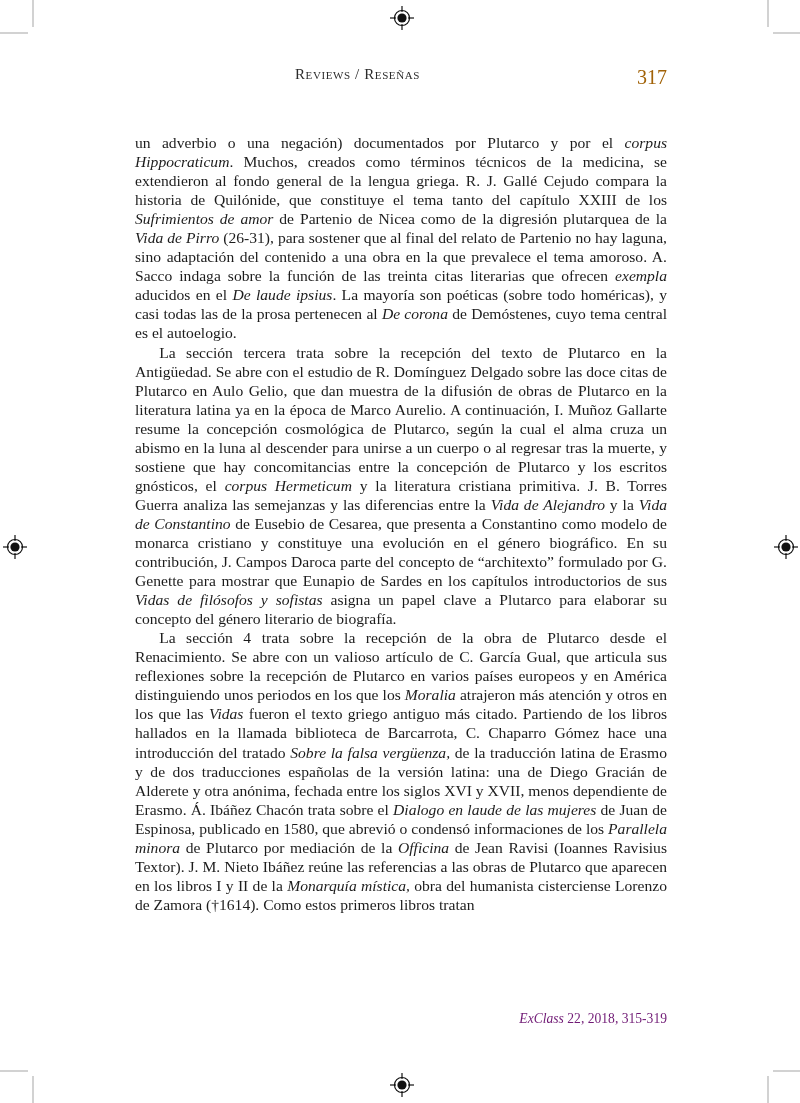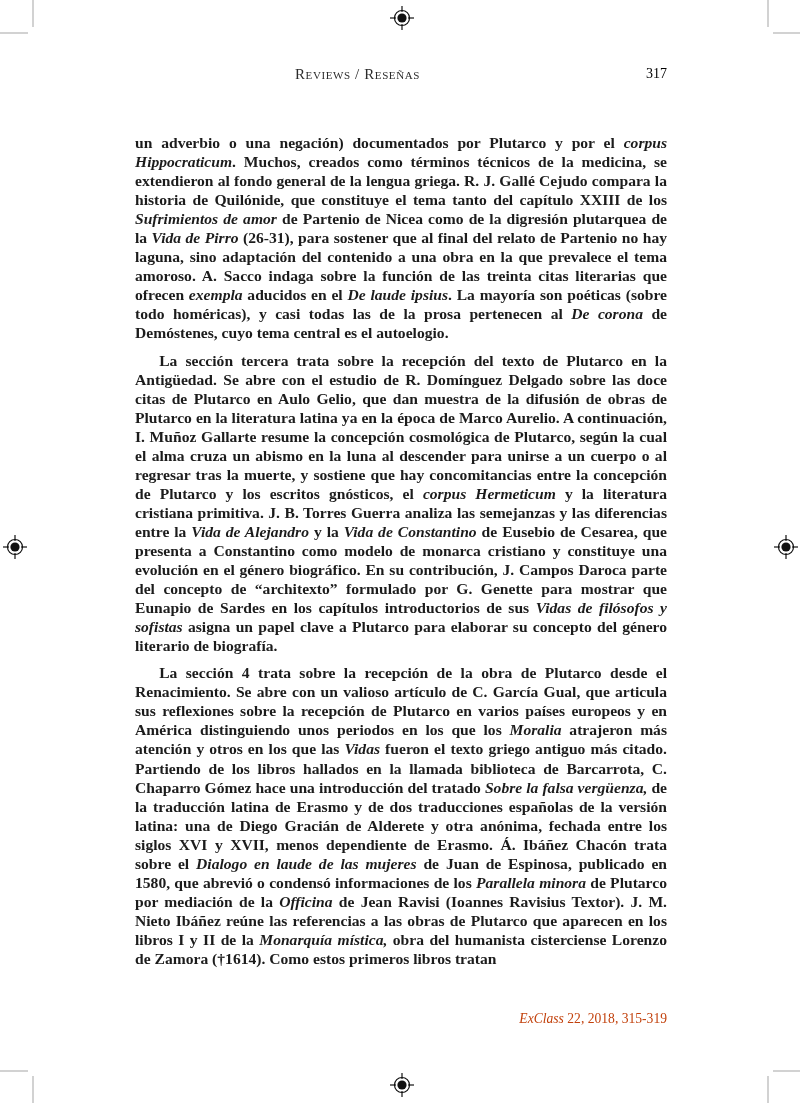--- a/index.html
+++ b/index.html
@@ -63,54 +63,53 @@
     font-size: 15px;
     font-variant: small-caps;
     letter-spacing: 0.6px;
     color: #2b2b2b;
     white-space: nowrap;
   }
   .head-folio {
     position: absolute;
     right: 0;
     top: 0;
-    font-size: 14px;
-    color: #000000;
+    font-size: 20px;
+    color: #a16207;
     margin-left: 16px;
   }
 
   
   .textblock {
     position: absolute;
     left: 135px;
     top: 133px;
     width: 532px;
   }
   .para {
     margin: 0;
     font-size: 15.6px;
     line-height: 19.05px;
     text-align: justify;
     text-justify: inter-word;
     hyphens: none;
     color: #1c1c1c;
-    font-weight: bold;
   }
-  .para + .para { text-indent: 1.55em; margin-top: 8px; }
+  .para + .para { text-indent: 1.55em; }
   .para i { font-style: italic; }
 
   
   .footer {
     position: absolute;
     left: 135px;
     top: 1011px;
     width: 532px;
     text-align: right;
     font-size: 13.6px;
-    color: #c2410c;
+    color: #701a75;
   }
   .footer i { font-style: italic; }
 </style>
 </head>
 <body>
 
 <div class="page">
 
   <div class="crop crop-tl-v"></div>
   <div class="crop crop-tl-h"></div>

